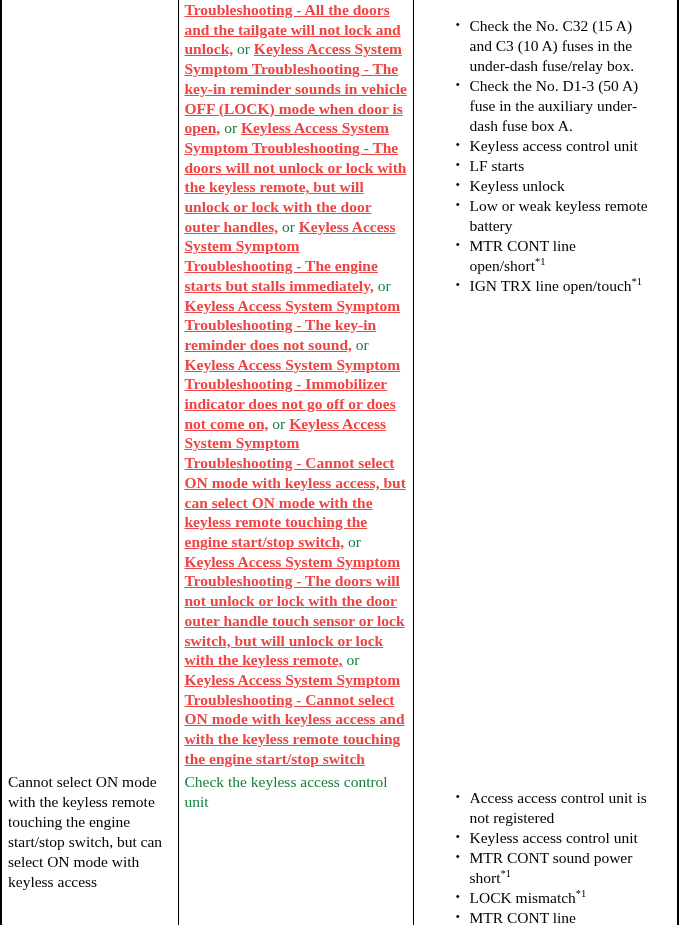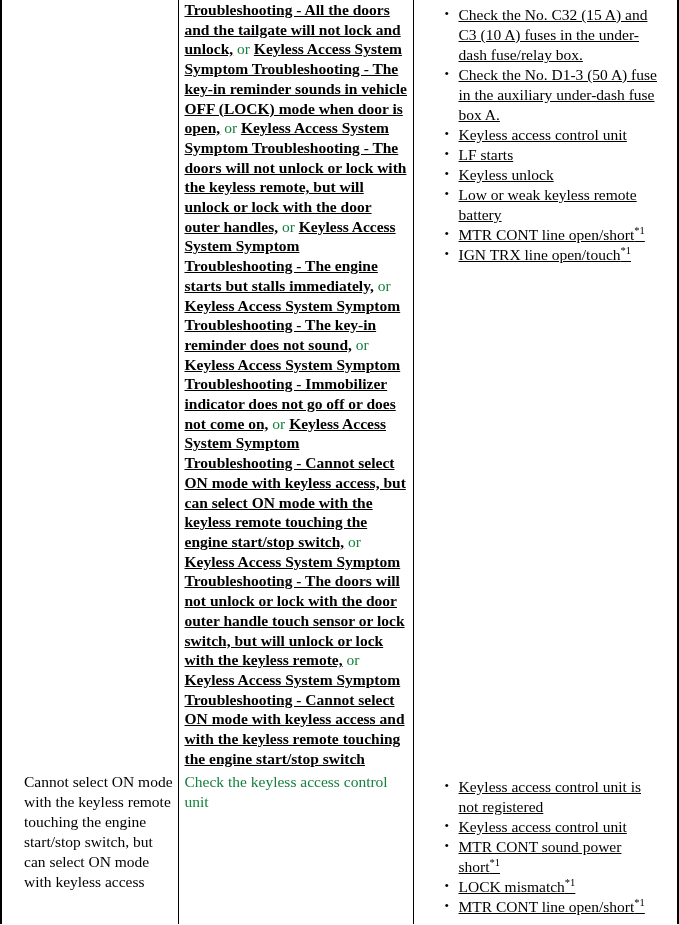--- a/index.html
+++ b/index.html
@@ -54,49 +54,48 @@
   .rowline td {
     border-top: 1px solid #000;
   }
 
   
   .cell {
     padding: 2px 5px 2px 6px;
     font-size: 15.5px;
     line-height: 20px;
   }
-  .cell-sym { padding-left: 22px; padding-right: 4px; }
+  .cell-sym { padding-left: 6px; padding-right: 4px; }
   .cell-chk { padding-left: 6px; padding-right: 4px; }
   .cell-cause { padding: 2px 10px 2px 18px; }
 
   
   .lnk {
-    color: #000000;
+    color: #ef4444;
     font-weight: bold;
     text-decoration: underline;
     text-underline-offset: 1px;
   }
   .sep {
     color: #15803d;
     font-weight: normal;
     text-decoration: none;
   }
 
   .linkblock {
     font-size: 15.5px;
     line-height: 19.7px;
     word-spacing: 0px;
   }
 
   
   ul.causes {
-    margin: 5px;
+    margin: 16px;
     padding: 0 0 0 22px;
     list-style: none;
-    text-decoration: underline;
   }
   ul.causes li {
     position: relative;
     margin: 0 0 0 0;
     padding: 0 0 0 0;
     font-size: 15.5px;
     line-height: 20px;
     text-indent: 0;
   }
   ul.causes li::before {
@@ -156,21 +155,21 @@
       <tr class="rowline">
         <td class="col-sym">
           <div class="cell cell-sym">Cannot select ON mode with the keyless remote touching the engine start/stop switch, but can select ON mode with keyless access</div>
         </td>
         <td class="col-chk">
           <div class="cell cell-chk linkblock" id="check-1"><span class="sep">Check the keyless access control unit</span></div>
         </td>
         <td class="col-cause">
           <div class="cell cell-cause">
             <ul class="causes" id="causes-1">
-                <li><span>Keyless access control unit is not registered</span></li>
+                <li><span>Access access control unit is not registered</span></li>
                 <li><span>Keyless access control unit</span></li>
                 <li><span>MTR CONT sound power short</span><sup class="fn">*1</sup></li>
                 <li><span>LOCK mismatch</span><sup class="fn">*1</sup></li>
                 <li><span>MTR CONT line open/short</span><sup class="fn">*1</sup></li>
               </ul>
           </div>
         </td>
       </tr>
 
     </tbody>

